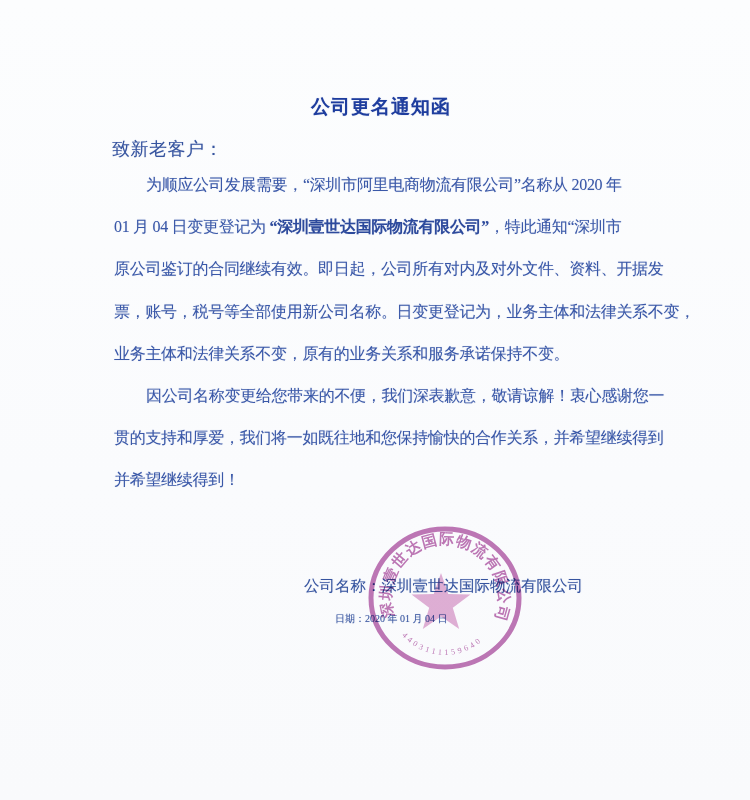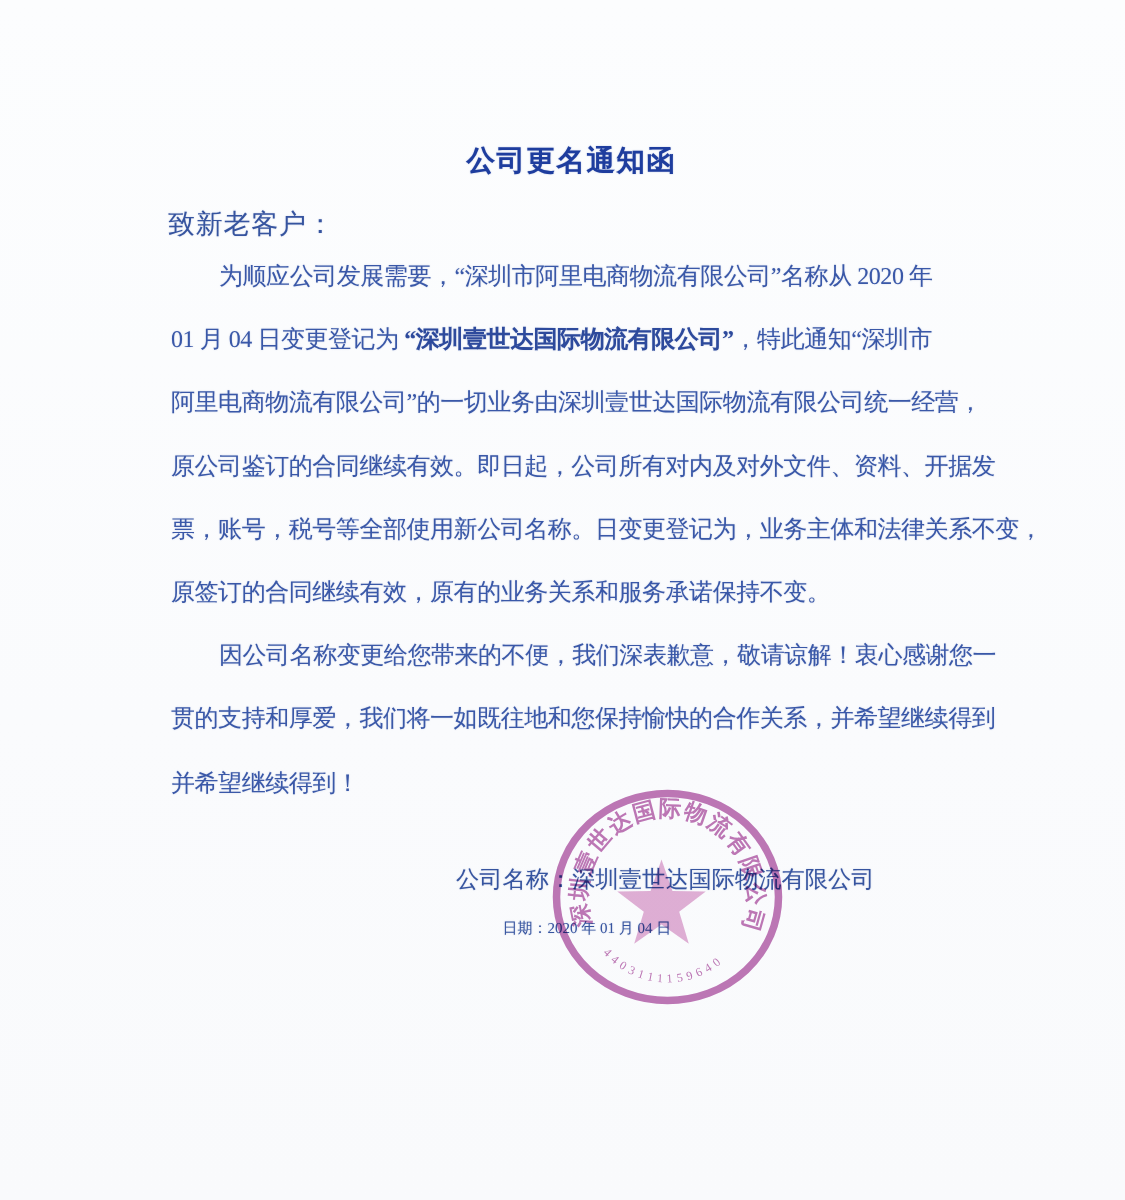--- a/index.html
+++ b/index.html
@@ -56,24 +56,23 @@
 
 <div class="page">
 
   <div class="title">公司更名通知函</div>
 
   <div class="salutation">致新老客户：</div>
 
   <div class="body-lines" id="body-lines">
       <div class="body-line indent"><span class="seg">为顺应公司发展需要，“深圳市阿里电商物流有限公司”名称从 2020 年</span></div>
       <div class="body-line"><span class="seg">01 月 04 日变更登记为 </span><span class="seg bold">“深圳壹世达国际物流有限公司”</span><span class="seg">，特此通知“深圳市</span></div>
-      <div class="body-line"><span class="seg">阿里电商物流有限公司”的一切业务由深圳壹世达国际物流有限公司统一经营，</span></div>
       <div class="body-line"><span class="seg">原公司鉴订的合同继续有效。即日起，公司所有对内及对外文件、资料、开据发</span></div>
       <div class="body-line"><span class="seg">票，账号，税号等全部使用新公司名称。日变更登记为，业务主体和法律关系不变，</span></div>
-      <div class="body-line"><span class="seg">原签订的合同继续有效，原有的业务关系和服务承诺保持不变。</span></div>
+      <div class="body-line"><span class="seg">业务主体和法律关系不变，原有的业务关系和服务承诺保持不变。</span></div>
       <div class="body-line indent"><span class="seg">因公司名称变更给您带来的不便，我们深表歉意，敬请谅解！衷心感谢您一</span></div>
       <div class="body-line"><span class="seg">贯的支持和厚爱，我们将一如既往地和您保持愉快的合作关系，并希望继续得到</span></div>
       <div class="body-line"><span class="seg">并希望继续得到！</span></div>
     </div>
 
   <div class="sig-company">公司名称：深圳壹世达国际物流有限公司</div>
 
   <div class="sig-date">日期：2020 年 01 月 04 日</div>
 
   <svg class="seal" width="164" height="152" viewBox="0 0 164 152">

